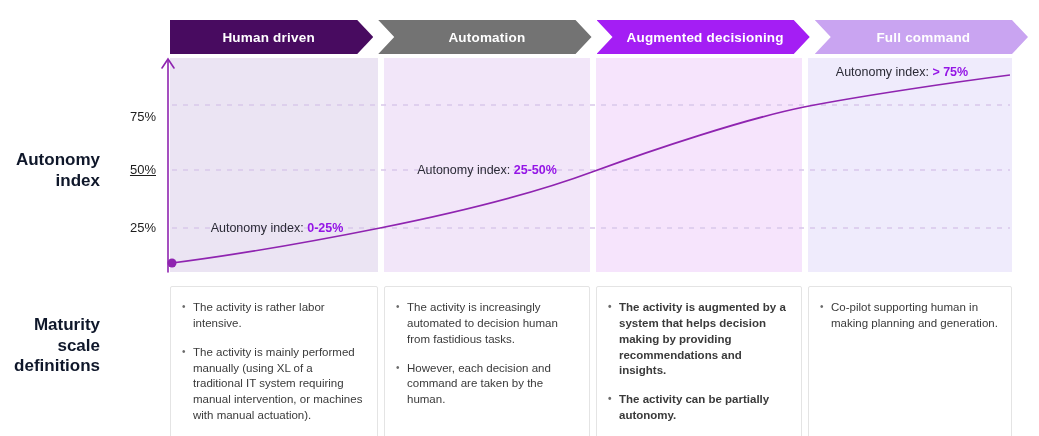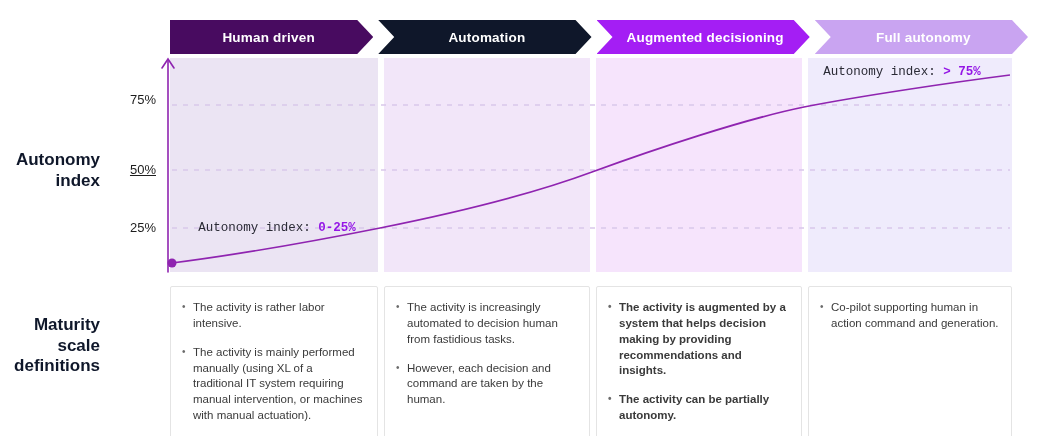--- a/index.html
+++ b/index.html
@@ -16,48 +16,48 @@
     display: flex; gap: 5px;
   }
   .stage {
     flex: 1 1 0; display: flex; align-items: center; justify-content: center;
     color: #ffffff; font-weight: bold; font-size: 13.5px; letter-spacing: 0.2px;
     clip-path: polygon(0 0, calc(100% - 16px) 0, 100% 50%, calc(100% - 16px) 100%, 0 100%, 16px 50%);
     padding-left: 10px; padding-right: 6px;
   }
   .stage.first { clip-path: polygon(0 0, calc(100% - 16px) 0, 100% 50%, calc(100% - 16px) 100%, 0 100%); padding-left: 0; }
   .stage-1 { background: #480b60; }
-  .stage-2 { background: #0f172a; }
+  .stage-2 { background: #737373; }
   .stage-3 { background: #a41ef4; }
   .stage-4 { background: #c9a4f1; }
 
   
   .panel { position: absolute; top: 58px; height: 214px; }
   .panel-1 { left: 170px; width: 208px; background: #ebe4f3; }
   .panel-2 { left: 384px; width: 206px; background: #f2e6f9; }
   .panel-3 { left: 596px; width: 206px; background: #f6e4fc; }
   .panel-4 { left: 808px; width: 204px; background: #efebfc; }
 
   
   .chart-svg { position: absolute; left: 150px; top: 52px; width: 882px; height: 224px; z-index: 3; }
 
   
   .ai-label {
     position: absolute; z-index: 4; font-size: 12.5px; color: #2a2a35;
-    white-space: nowrap; transform: translateX(-50%); font-family: Liberation Mono, monospace;
+    white-space: nowrap; transform: translateX(-50%);
   }
   .ai-label b { color: #9415e6; font-weight: bold; }
   .lbl-1 { left: 277px; top: 221px; }
   .lbl-2 { left: 487px; top: 163px; }
   .lbl-3 { left: 699px; top: 98px; }
   .lbl-4 { left: 902px; top: 65px; }
 
   
   .tick { position: absolute; width: 45px; text-align: right; font-size: 13px; color: #1d1d1d; z-index: 4; }
-  .tick-75 { left: 111px; top: 92px; }
+  .tick-75 { left: 111px; top: 109px; }
   .tick-50 { left: 111px; top: 162px; text-decoration: underline; }
   .tick-25 { left: 111px; top: 220px; }
 
   
   .side-title {
     position: absolute; left: 4px; width: 96px; text-align: right;
     color: #0f172a; font-weight: bold; font-size: 17px; line-height: 1.22;
     white-space: pre-line; z-index: 4;
   }
   .title-autonomy { top: 150px; }
@@ -85,21 +85,21 @@
     <div class="stage stage-1 first">
       <span>Human driven</span>
     </div>
     <div class="stage stage-2">
       <span>Automation</span>
     </div>
     <div class="stage stage-3">
       <span>Augmented decisioning</span>
     </div>
     <div class="stage stage-4">
-      <span>Full autonomy</span>
+      <span>Full command</span>
     </div>
   </div>
 
   <div class="panel panel-1"></div>
   <div class="panel panel-2"></div>
   <div class="panel panel-3"></div>
   <div class="panel panel-4"></div>
 
   <svg class="chart-svg" viewBox="0 0 882 224">
 
@@ -115,20 +115,24 @@
     </g>
 
     <path d="M22,211 C100,201 170,188 230,176 C300,162 380,143 442,120 C505,97 595,67 654,55 C710,44 805,30 860,23" fill="none" stroke="#8f24b0" stroke-width="1.7"></path>
     <circle cx="22" cy="211" r="4.5" fill="#8f24b0"></circle>
   </svg>
 
   <div class="ai-label lbl-1">
     <span>Autonomy index:</span>
     <b>0-25%</b>
   </div>
+  <div class="ai-label lbl-2">
+    <span>Autonomy index:</span>
+    <b>25-50%</b>
+  </div>
   <div class="ai-label lbl-4">
     <span>Autonomy index:</span>
     <b>&gt; 75%</b>
   </div>
 
   <div class="tick tick-75">75%</div>
   <div class="tick tick-50">50%</div>
   <div class="tick tick-25">25%</div>
 
   <div class="side-title title-autonomy">Autonomy
@@ -143,16 +147,16 @@
   </div>
   <div class="card card-2">
     <div class="bullet">The activity is increasingly automated to decision human from fastidious tasks.</div>
     <div class="bullet">However, each decision and command are taken by the human.</div>
   </div>
   <div class="card card-3">
     <div class="bullet">The activity is augmented by a system that helps decision making by providing recommendations and insights.</div>
     <div class="bullet">The activity can be partially autonomy.</div>
   </div>
   <div class="card card-4">
-    <div class="bullet">Co-pilot supporting human in action command and generation.</div>
+    <div class="bullet">Co-pilot supporting human in making planning and generation.</div>
   </div>
 
 </div>
 
 </body></html>

